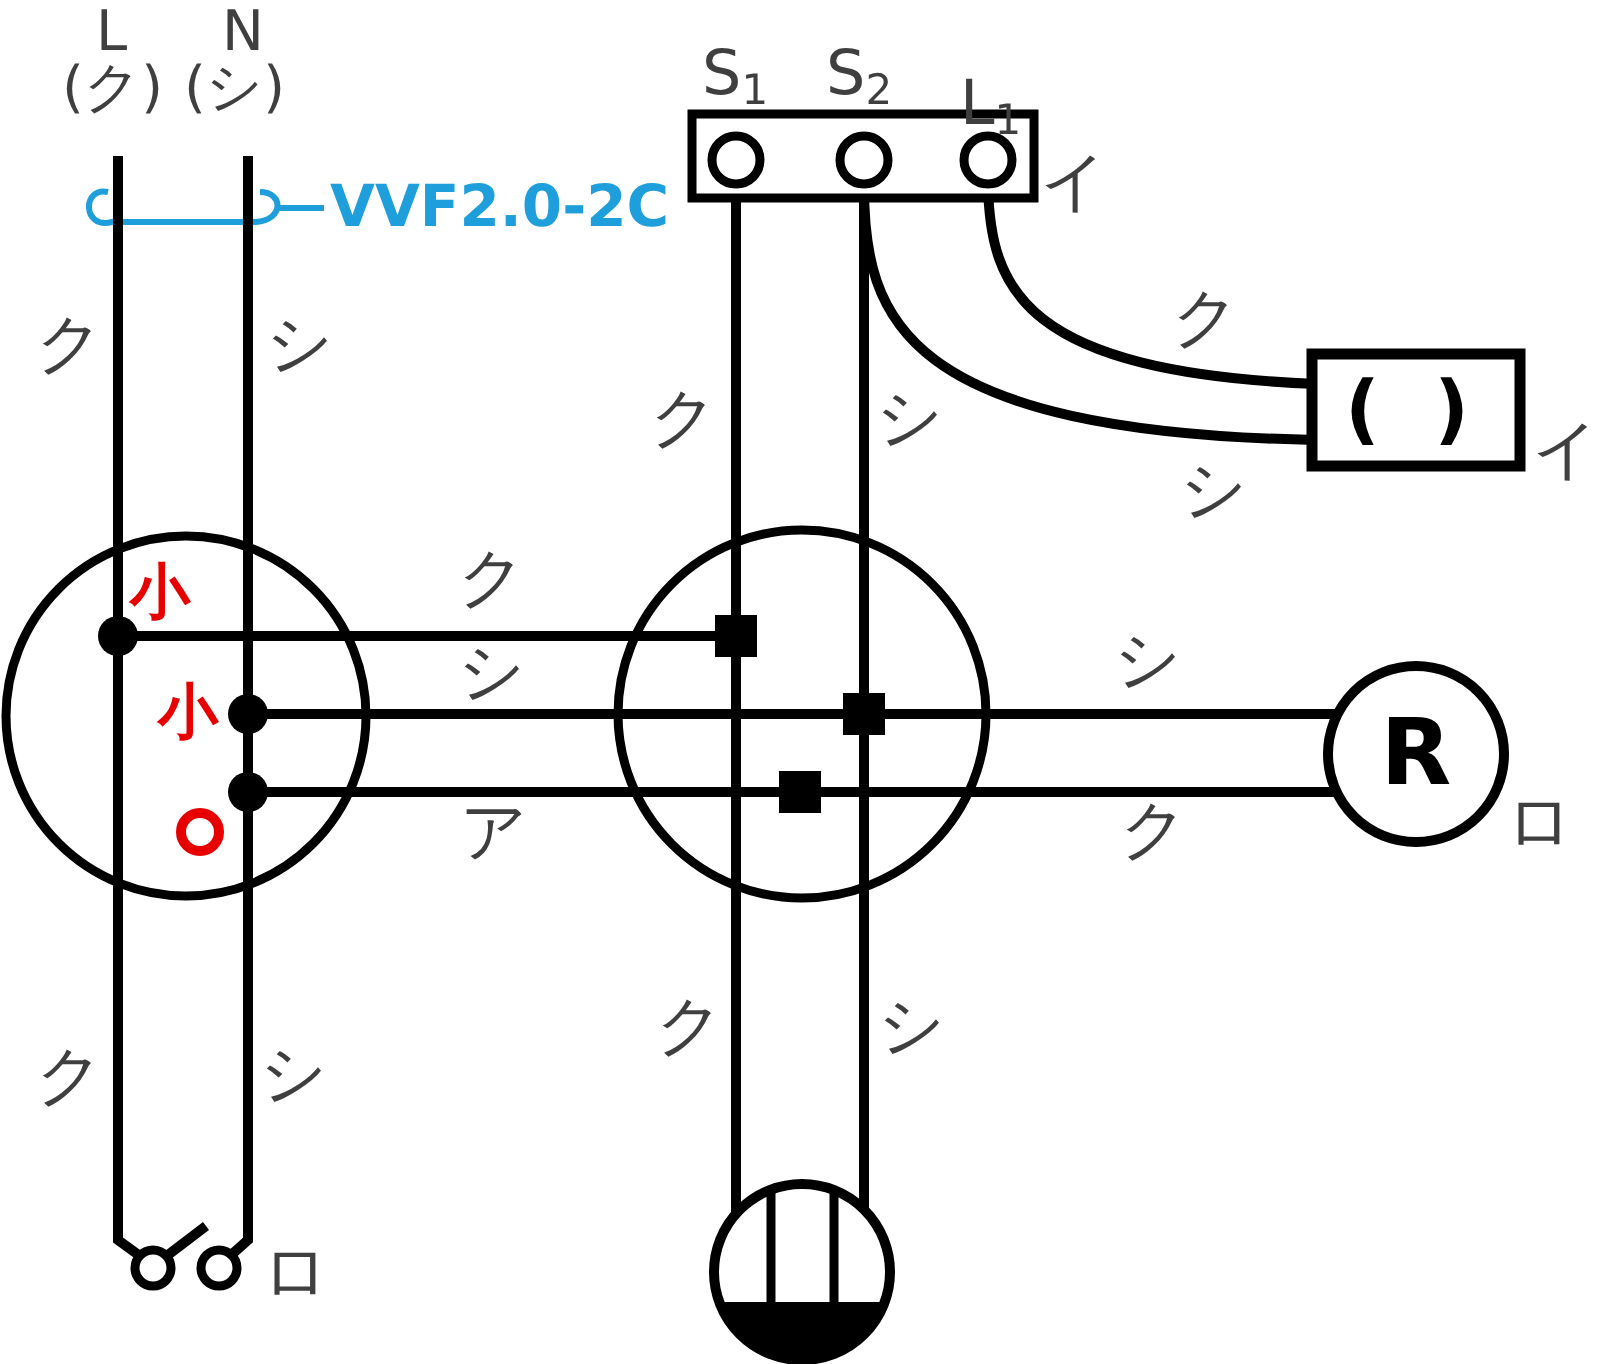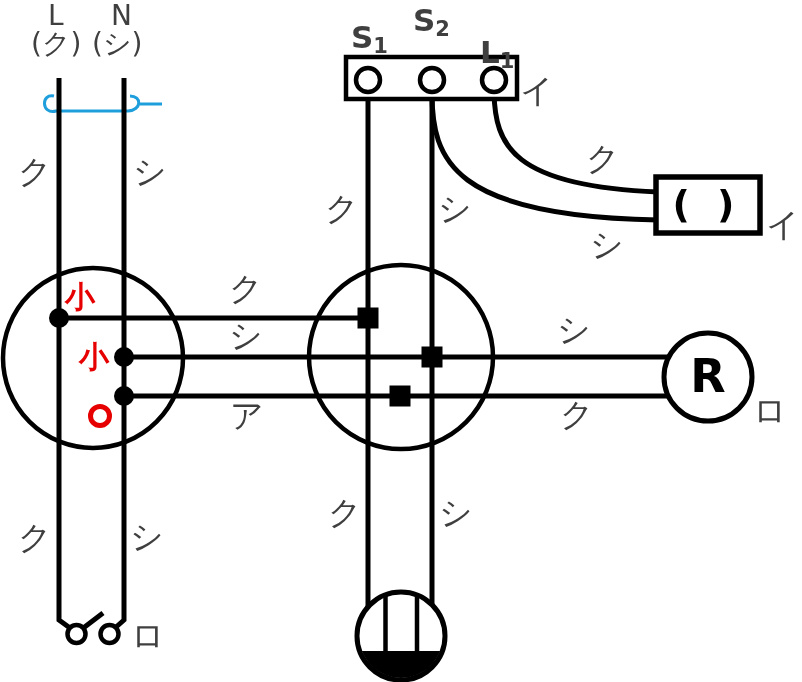--- a/index.html
+++ b/index.html
@@ -15,21 +15,21 @@
     position:absolute;
     line-height:1;
     white-space:nowrap;
     color:#3f3f3f;
     font-size:33px;
     font-weight:500;
   }
   .lbl-sm{font-size:28px;}
   .lbl-red{color:#e60000;font-size:30px;font-weight:600;}
   .lbl-blue{color:#1e9fdc;font-size:29px;font-weight:600;}
-  .term{font-size:31px;font-weight:700;color:#3f3f3f;}
+  .term{font-size:31px;font-weight:400;color:#3f3f3f;}
   .term sub{font-size:21px;vertical-align:-5px;}
   .r-letter{
     position:absolute;
     font-size:46px;font-weight:600;color:#000;
     transform:translate(-50%,-54%);
     line-height:1;
   }
   .paren-content{
     position:absolute;
     font-size:38px;font-weight:700;color:#000;
@@ -93,23 +93,24 @@
     <circle cx="76.5" cy="634" r="9" fill="#fff" stroke="#000" stroke-width="4.5"></circle>
     <circle cx="109.5" cy="634" r="9" fill="#fff" stroke="#000" stroke-width="4.5"></circle>
     <line x1="82" y1="629" x2="103" y2="613" stroke="#000" stroke-width="5"></line>
   </svg>
 
   <span class="lbl lbl-sm" style="left:48px;top:2px">L</span>
   <span class="lbl lbl-sm" style="left:31px;top:30px">(ク)</span>
   <span class="lbl lbl-sm" style="left:111px;top:2px">N</span>
   <span class="lbl lbl-sm" style="left:92px;top:30px">(シ)</span>
 
+  <span class="lbl lbl-blue" style="left:165px;top:89px">VVF2.0-2C</span>
 
   <span class="term" style="position:absolute;left:351px;top:19px"><span>S</span><sub>1</sub></span>
-  <span class="term" style="position:absolute;left:413px;top:2px"><span>S</span><sub>2</sub></span>
+  <span class="term" style="position:absolute;left:413px;top:19px"><span>S</span><sub>2</sub></span>
   <span class="term" style="position:absolute;left:480px;top:34px"><span>L</span><sub>1</sub></span>
 
   <span class="lbl" style="left:520px;top:74px">イ</span>
 
   <span class="lbl" style="left:18px;top:155px">ク</span>
   <span class="lbl" style="left:133px;top:155px">シ</span>
 
   <span class="lbl" style="left:325px;top:192px">ク</span>
   <span class="lbl" style="left:438px;top:192px">シ</span>
 

